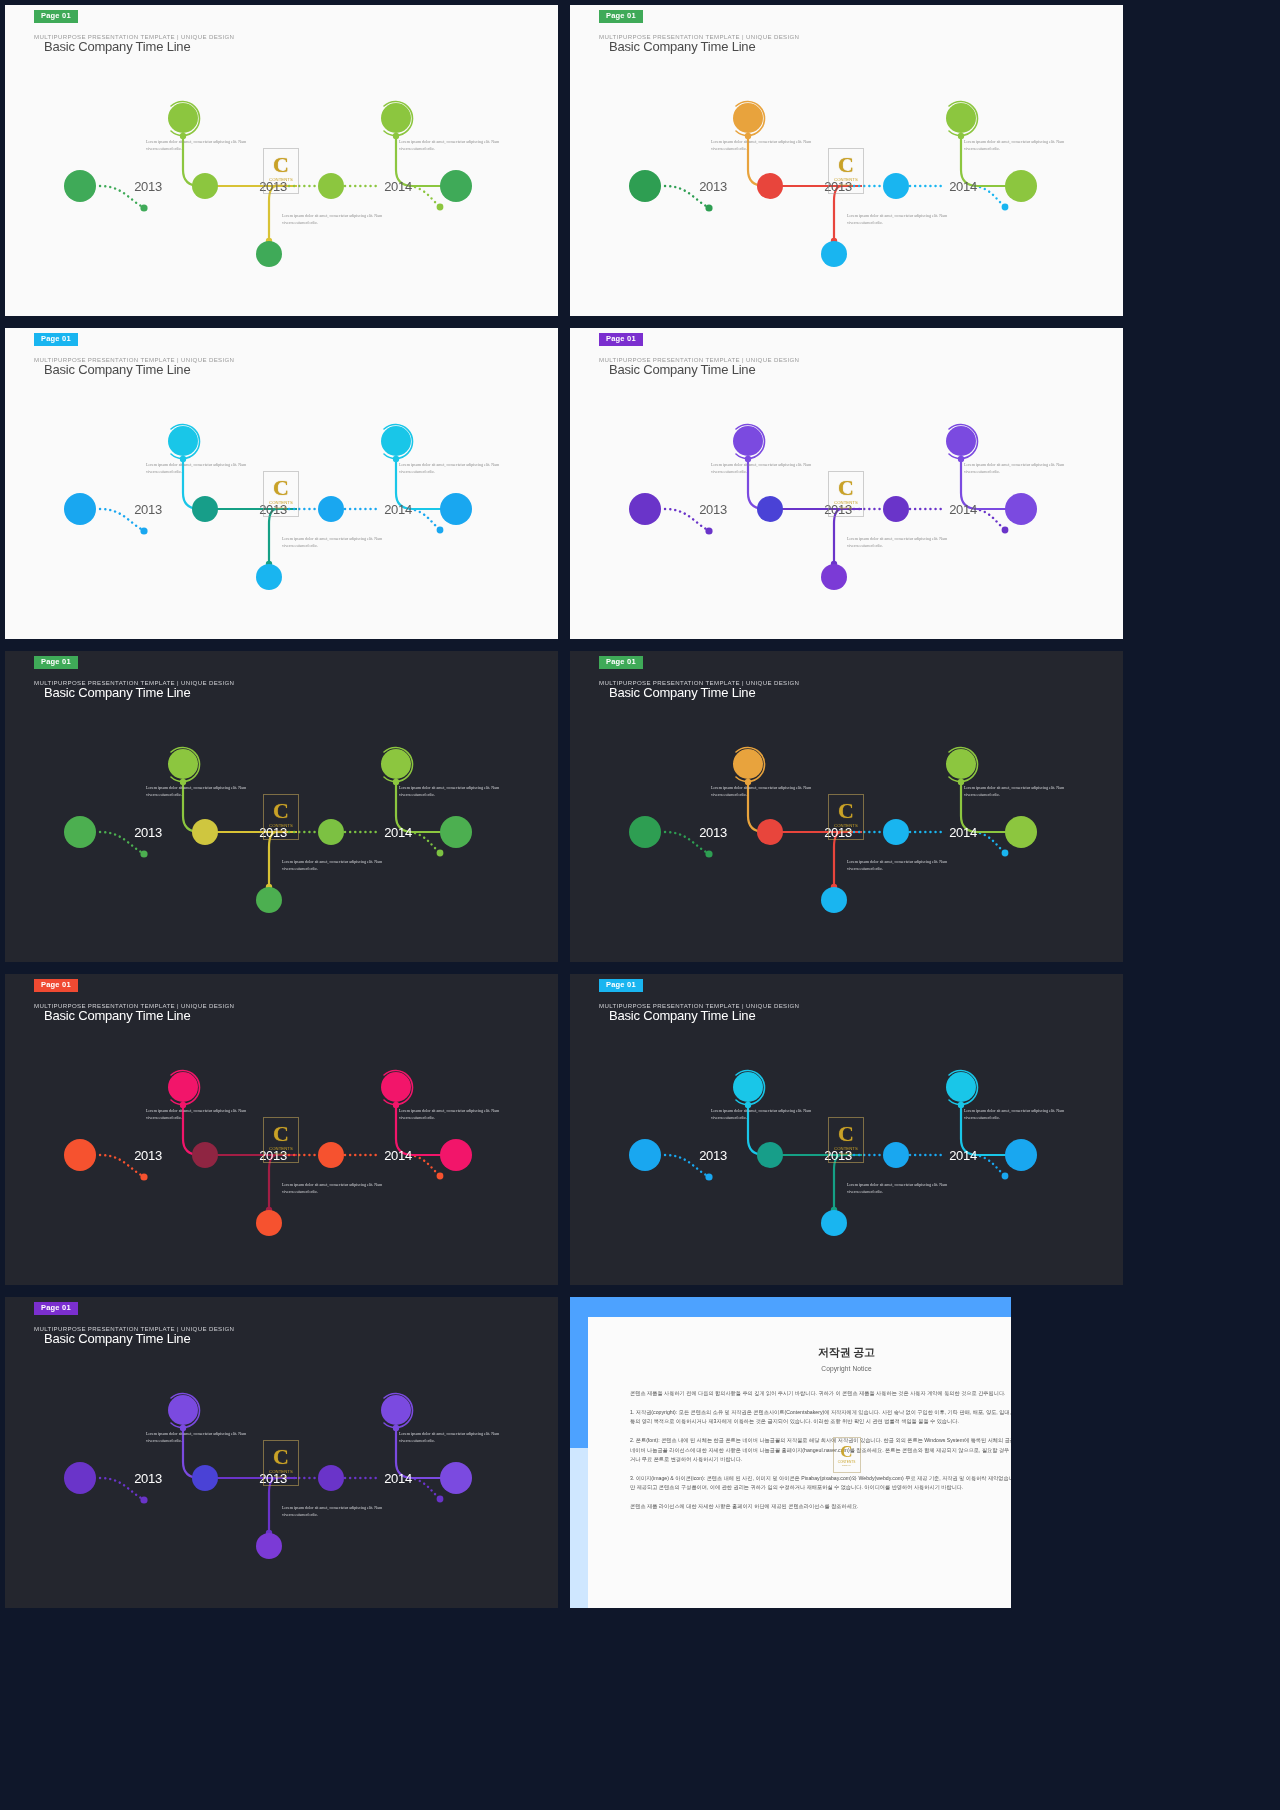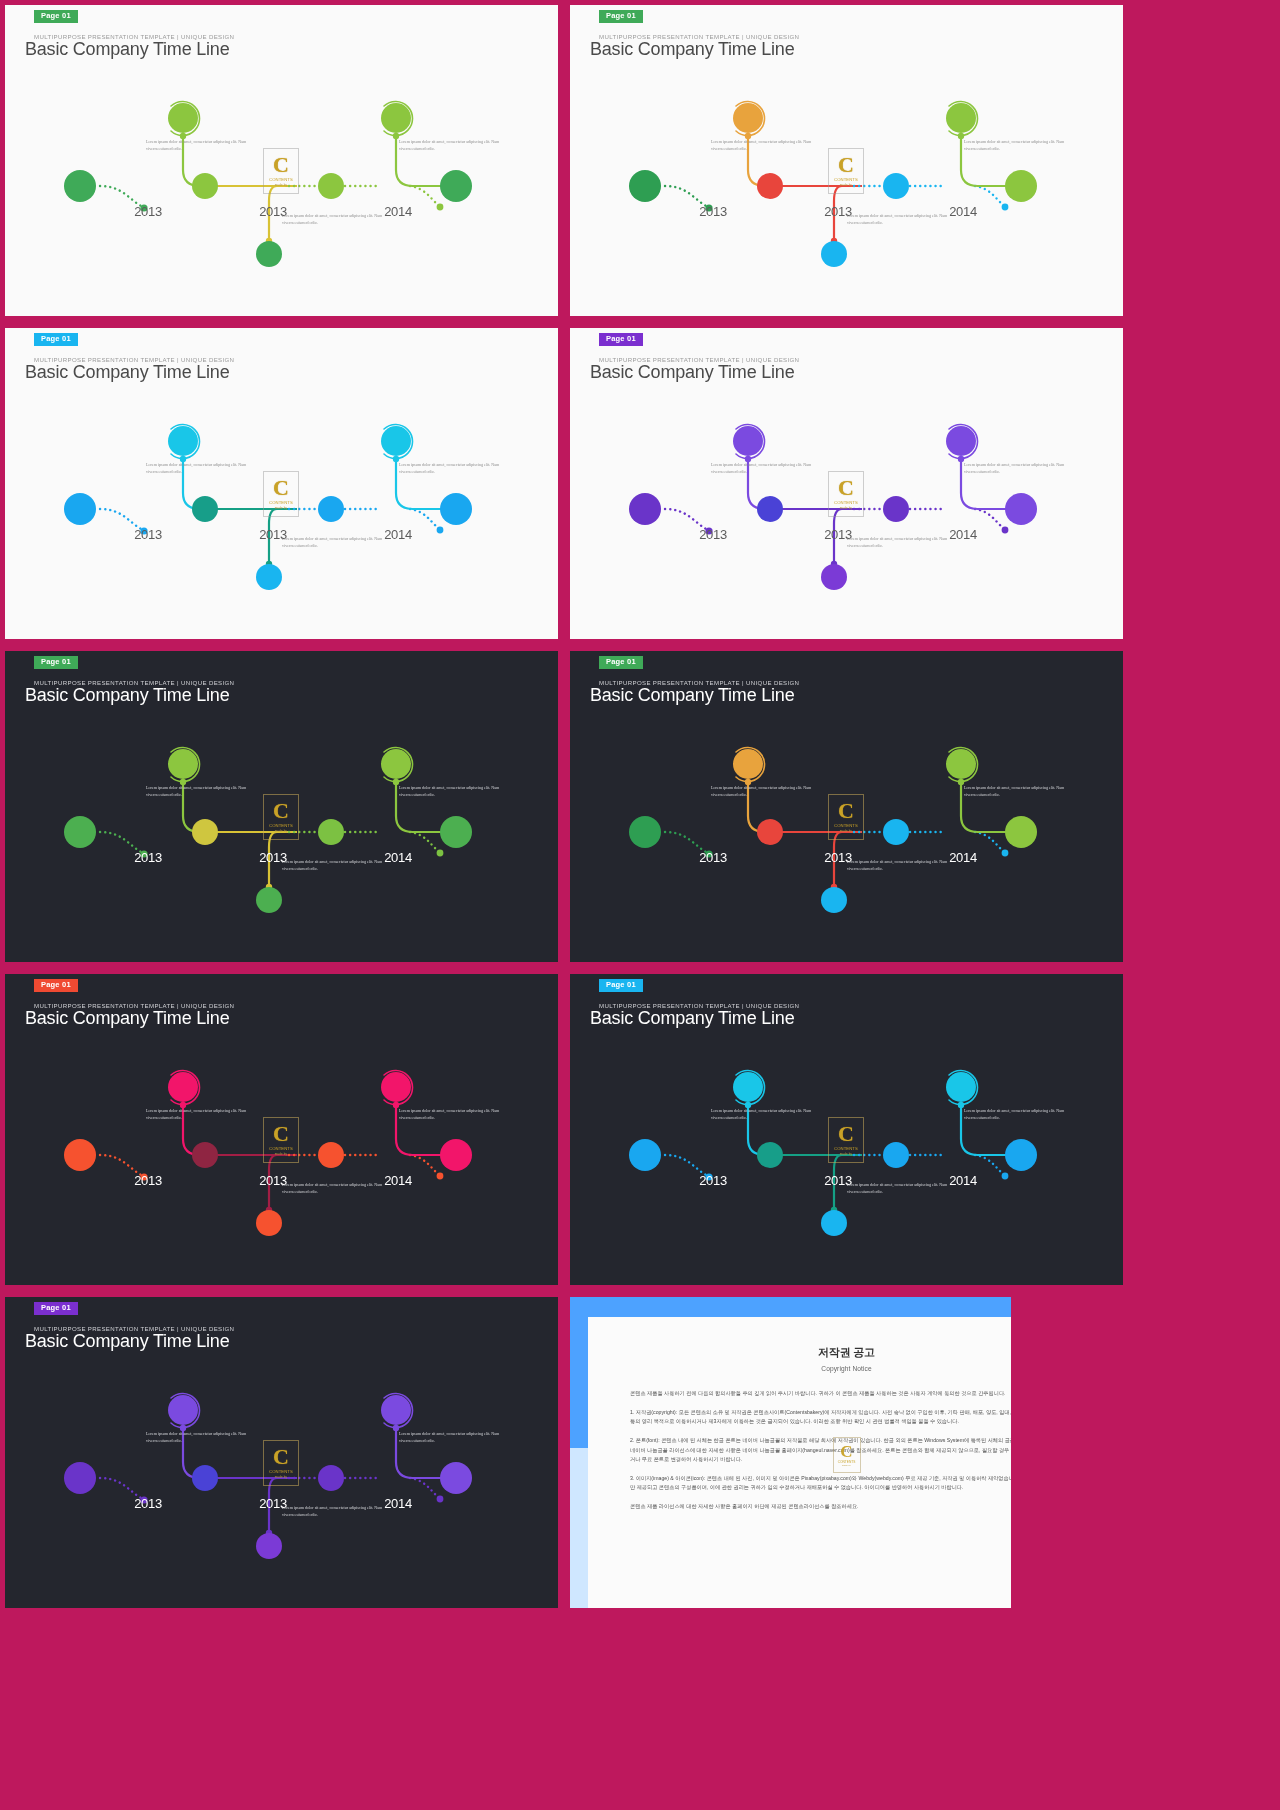--- a/index.html
+++ b/index.html
@@ -5,21 +5,21 @@
 <style>
   * { box-sizing: border-box; margin: 0; padding: 0; }
   html, body {
     width: 1280px; height: 1810px;
     background: #f2b8c6;
     font-family: "Liberation Sans", sans-serif;
     overflow: hidden;
   }
   .sheet {
     width: 1280px; height: 1810px;
-    background: #be185d;
+    background: #0f172a;
     display: grid;
     grid-template-columns: 553px 553px;
     grid-template-rows: repeat(5, 311px);
     column-gap: 12px;
     row-gap: 12px;
     padding: 5px 81px 5px 5px;
     align-content: start;
   }
   .slide {
     position: relative;
@@ -36,30 +36,30 @@
     font-size: 7.5px; font-weight: bold; color: #fff;
     letter-spacing: .2px; line-height: 1;
   }
   .eyebrow {
     position: absolute; left: 29px; top: 28px;
     font-size: 6.1px; letter-spacing: .35px;
     color: #9a9a9a; white-space: nowrap;
   }
   .slide.dark .eyebrow { color: #cfd0d4; }
   .title {
-    position: absolute; left: 20px; top: 34px;
-    font-size: 18px; font-weight: 300;
+    position: absolute; left: 39px; top: 34px;
+    font-size: 13px; font-weight: 300;
     color: #4a4a4a; letter-spacing: -.2px; white-space: nowrap;
   }
   .slide.dark .title { color: #ffffff; }
 
   .yr {
     position: absolute; font-size: 13px; font-weight: 400;
     color: #5c5c5c; transform: translate(-50%, -50%);
-    white-space: nowrap; letter-spacing: -.3px; margin-top: 25px;
+    white-space: nowrap; letter-spacing: -.3px;
   }
   .slide.dark .yr { color: #ffffff; }
 
   .lorem {
     position: absolute; width: 104px;
     font-size: 4.1px; line-height: 1.75;
     color: #8d8d8d; font-family: "Liberation Serif", serif;
   }
   .slide.dark .lorem { color: #d8d9dd; }
 

